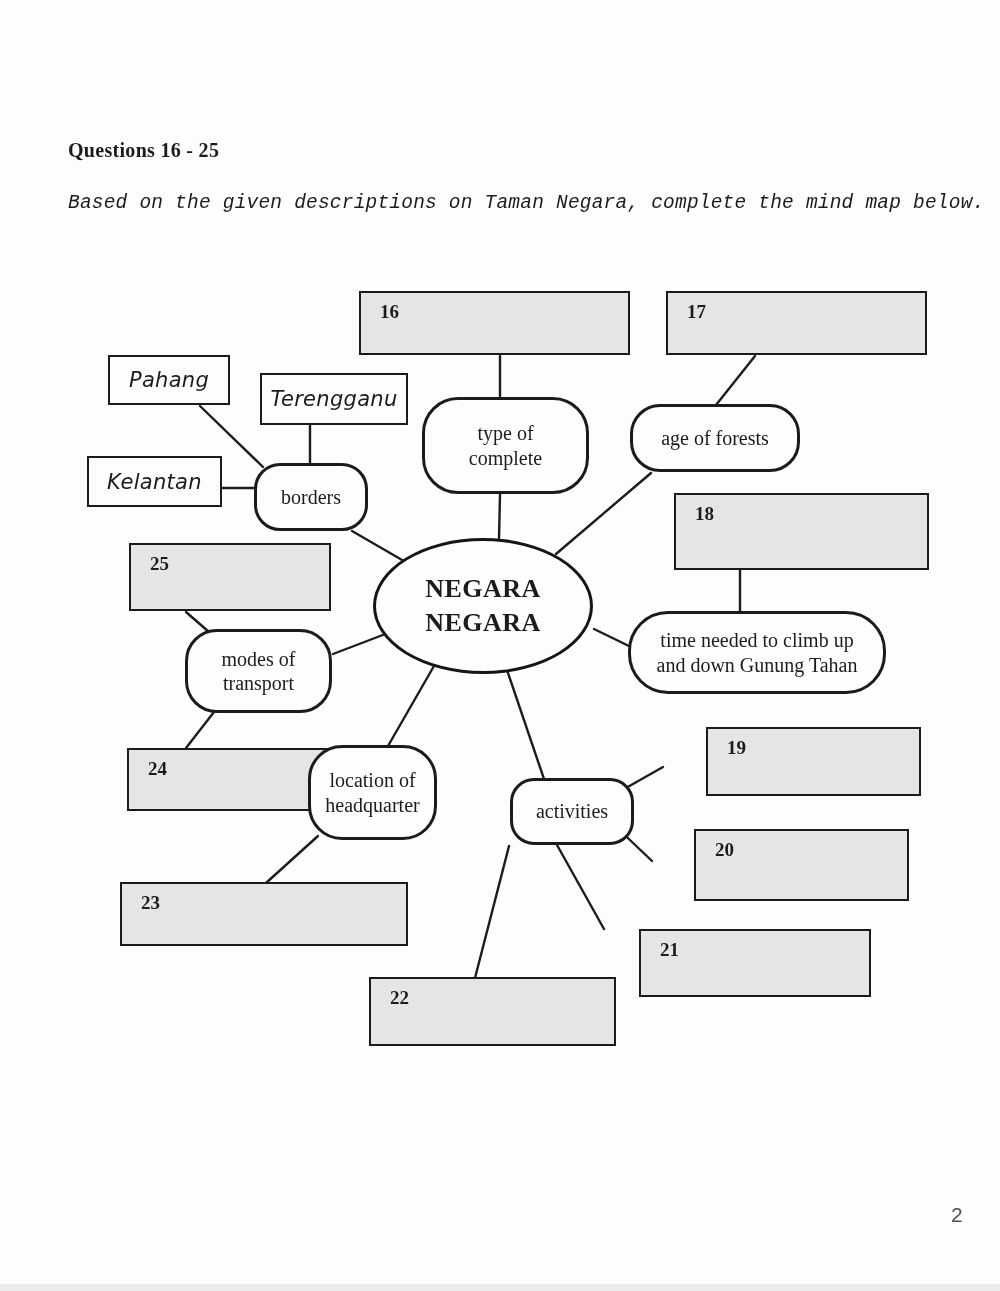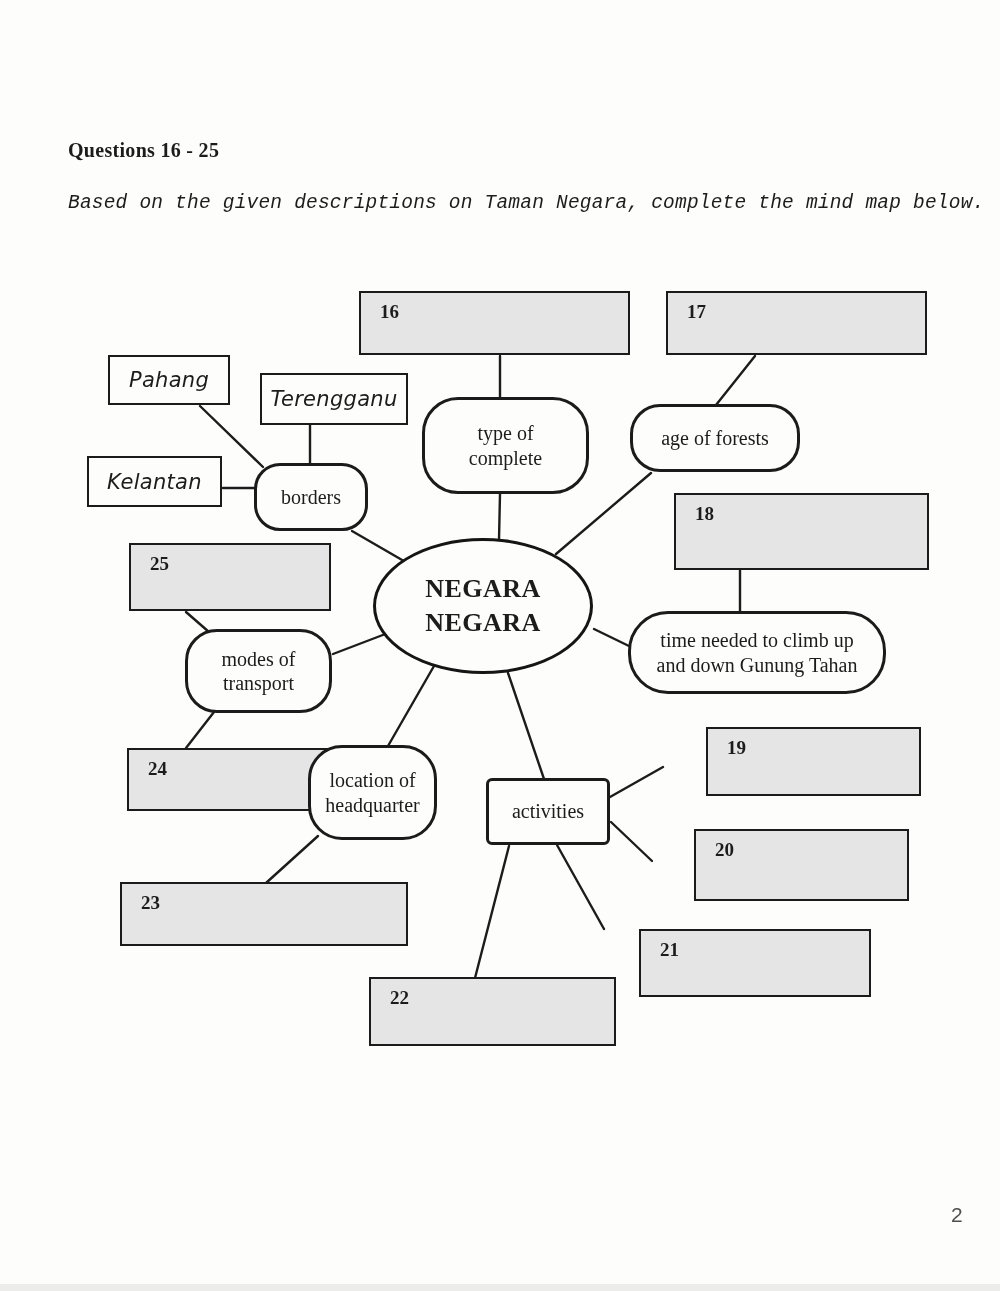--- a/index.html
+++ b/index.html
@@ -149,21 +149,21 @@
   <div class="node" style="left:185px;top:629px;width:147px;height:84px;border-radius:32px">
     <span>modes of</span>
     <span>transport</span>
   </div>
 
   <div class="node" style="left:308px;top:745px;width:129px;height:95px;border-radius:34px">
     <span>location of</span>
     <span>headquarter</span>
   </div>
 
-  <div class="node" style="left:486px;top:778px;width:124px;height:67px;border-radius:6px">
+  <div class="node" style="left:510px;top:778px;width:124px;height:67px;border-radius:24px">
     <span>activities</span>
   </div>
 
   <div class="ellipse">
     <span>NEGARA</span>
     <span>NEGARA</span>
   </div>
 
   <div class="page-number">2</div>
 

